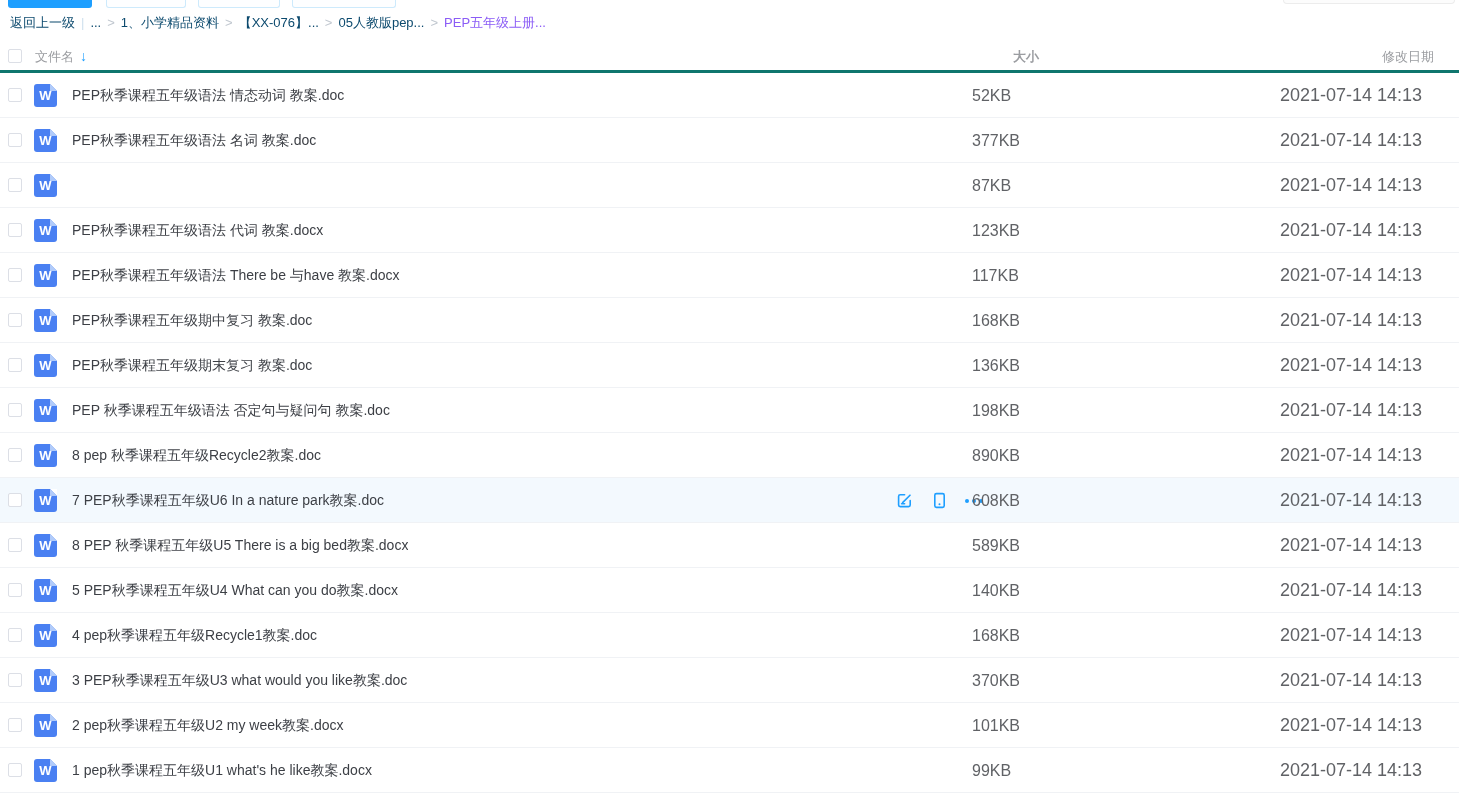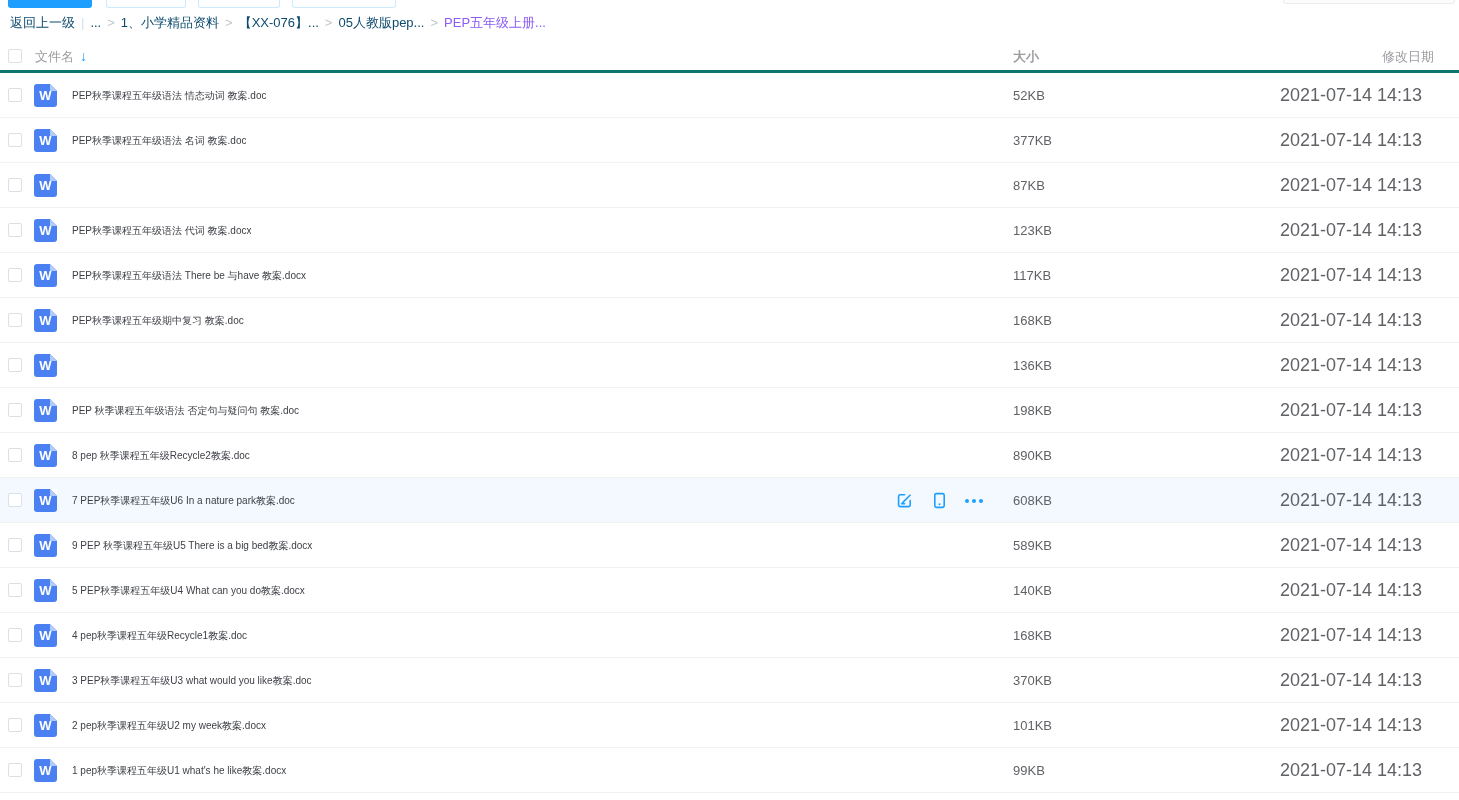--- a/index.html
+++ b/index.html
@@ -44,24 +44,24 @@
   .file-row.highlighted { background:#f3f9fe; }
   .file-row .cb { top:15px; }
   .doc-icon { position:absolute; left:34px; top:11px; width:23px; height:23px;
               background:#4a80f2; border-radius:3px; color:#fff; font-weight:bold;
               font-size:13px; text-align:center; line-height:24px; }
   .doc-icon::before { content:''; position:absolute; top:0; right:0; width:0; height:0;
               border-top:7px solid #fff; border-left:7px solid transparent; }
   .doc-icon::after  { content:''; position:absolute; top:0; right:0; width:0; height:0;
               border-bottom:7px solid #b1cbfa; border-right:7px solid transparent; }
   .file-name { position:absolute; left:72px; top:0; height:45px; line-height:45px;
-               font-size:10px; color:#3c3f45; cursor:pointer; max-width:800px;
+               font-size:14px; color:#3c3f45; cursor:pointer; max-width:800px;
                overflow:hidden; white-space:nowrap; }
-  .file-size { position:absolute; left:1013px; top:0; height:45px; line-height:45px;
-               font-size:13px; color:#606266; }
+  .file-size { position:absolute; left:972px; top:0; height:45px; line-height:45px;
+               font-size:16px; color:#606266; }
   .file-date { position:absolute; left:1280px; top:0; height:45px; line-height:45px;
                font-size:18px; color:#606266; }
 
   
   .row-actions { position:absolute; left:895px; top:0; height:45px; display:none;
                  align-items:center; gap:17px; }
   .file-row.highlighted .row-actions { display:flex; }
   .action-btn { width:18px; height:18px; cursor:pointer; display:inline-flex;
                 align-items:center; justify-content:center; }
   .action-btn svg { display:block; }
@@ -134,20 +134,21 @@
     <span class="cb"></span>
     <span class="doc-icon">W</span>
     <span class="file-name">PEP秋季课程五年级期中复习 教案.doc</span>
 
     <span class="file-size">168KB</span>
     <span class="file-date">2021-07-14 14:13</span>
   </div>
     <div class="file-row">
     <span class="cb"></span>
     <span class="doc-icon">W</span>
+    <span class="file-name">PEP秋季课程五年级期末复习 教案.doc</span>
 
     <span class="file-size">136KB</span>
     <span class="file-date">2021-07-14 14:13</span>
   </div>
     <div class="file-row">
     <span class="cb"></span>
     <span class="doc-icon">W</span>
     <span class="file-name">PEP 秋季课程五年级语法 否定句与疑问句 教案.doc</span>
 
     <span class="file-size">198KB</span>
@@ -184,21 +185,21 @@
           <i></i>
           <i></i>
       </span>
     </span>
     <span class="file-size">608KB</span>
     <span class="file-date">2021-07-14 14:13</span>
   </div>
     <div class="file-row">
     <span class="cb"></span>
     <span class="doc-icon">W</span>
-    <span class="file-name">9 PEP 秋季课程五年级U5 There is a big bed教案.docx</span>
+    <span class="file-name">8 PEP 秋季课程五年级U5 There is a big bed教案.docx</span>
 
     <span class="file-size">589KB</span>
     <span class="file-date">2021-07-14 14:13</span>
   </div>
     <div class="file-row">
     <span class="cb"></span>
     <span class="doc-icon">W</span>
     <span class="file-name">5 PEP秋季课程五年级U4 What can you do教案.docx</span>
 
     <span class="file-size">140KB</span>

